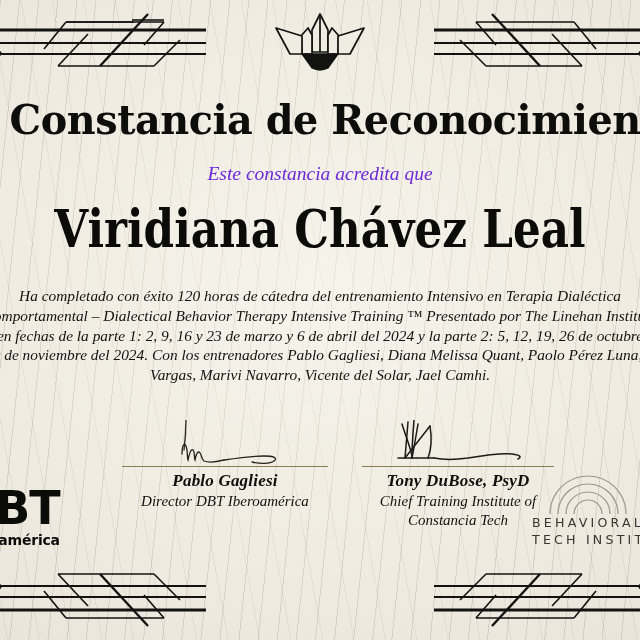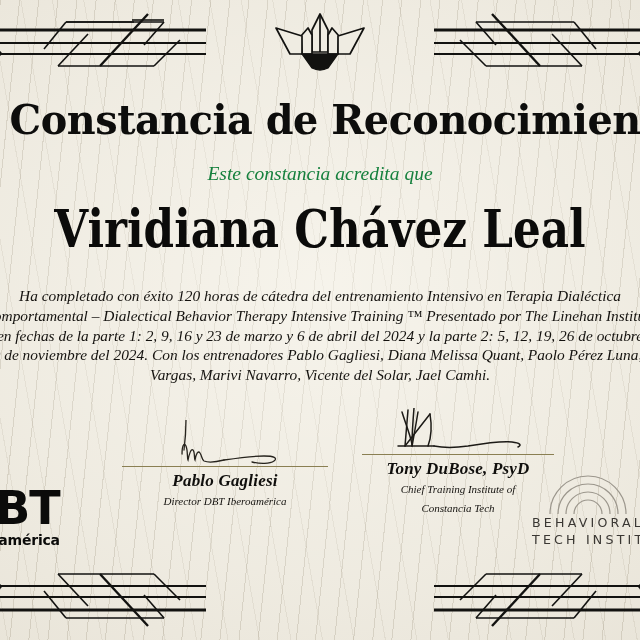--- a/index.html
+++ b/index.html
@@ -109,21 +109,21 @@
 
   #subtitle {
     position: absolute;
     top: 163px;
     left: 0;
     right: 0;
     text-align: center;
     font-family: "Liberation Serif", serif;
     font-style: italic;
     font-size: 19.5px;
-    color: #15803d;
+    color: #6d28d9;
   }
 
   #recipient-name {
     position: absolute;
     top: 198px;
     left: 0;
     right: 0;
     text-align: center;
     font-family: "DejaVu Serif", serif;
     font-weight: 700;
@@ -155,21 +155,21 @@
     white-space: nowrap;
     display: block;
   }
 
   
   .sig-block {
     position: absolute;
     text-align: center;
   }
   .sig-left  { left: 112px; top: 420px; width: 226px; }
-  .sig-right { left: 352px; top: 408px; width: 212px; }
+  .sig-right { left: 352px; top: 420px; width: 212px; }
 
   .sig-scribble {
     height: 46px;
     position: relative;
   }
   .sig-rule {
     height: 0;
     border-top: 1.6px solid #8a7f52;
     margin: 0 10px 4px 10px;
   }
@@ -177,21 +177,21 @@
     font-family: Liberation Serif, serif;
     font-weight: 700;
     font-style: italic;
     font-size: 17px;
     color: #100f0d;
     letter-spacing: 0.2px;
   }
   .sig-role {
     font-family: "Liberation Serif", serif;
     font-style: italic;
-    font-size: 11px;
+    font-size: 15px;
     color: #14120f;
     line-height: 18px;
     margin-top: 1px;
   }
 
   
   #logo-dbt {
     position: absolute;
     left: -42px;
     top: 486px;

